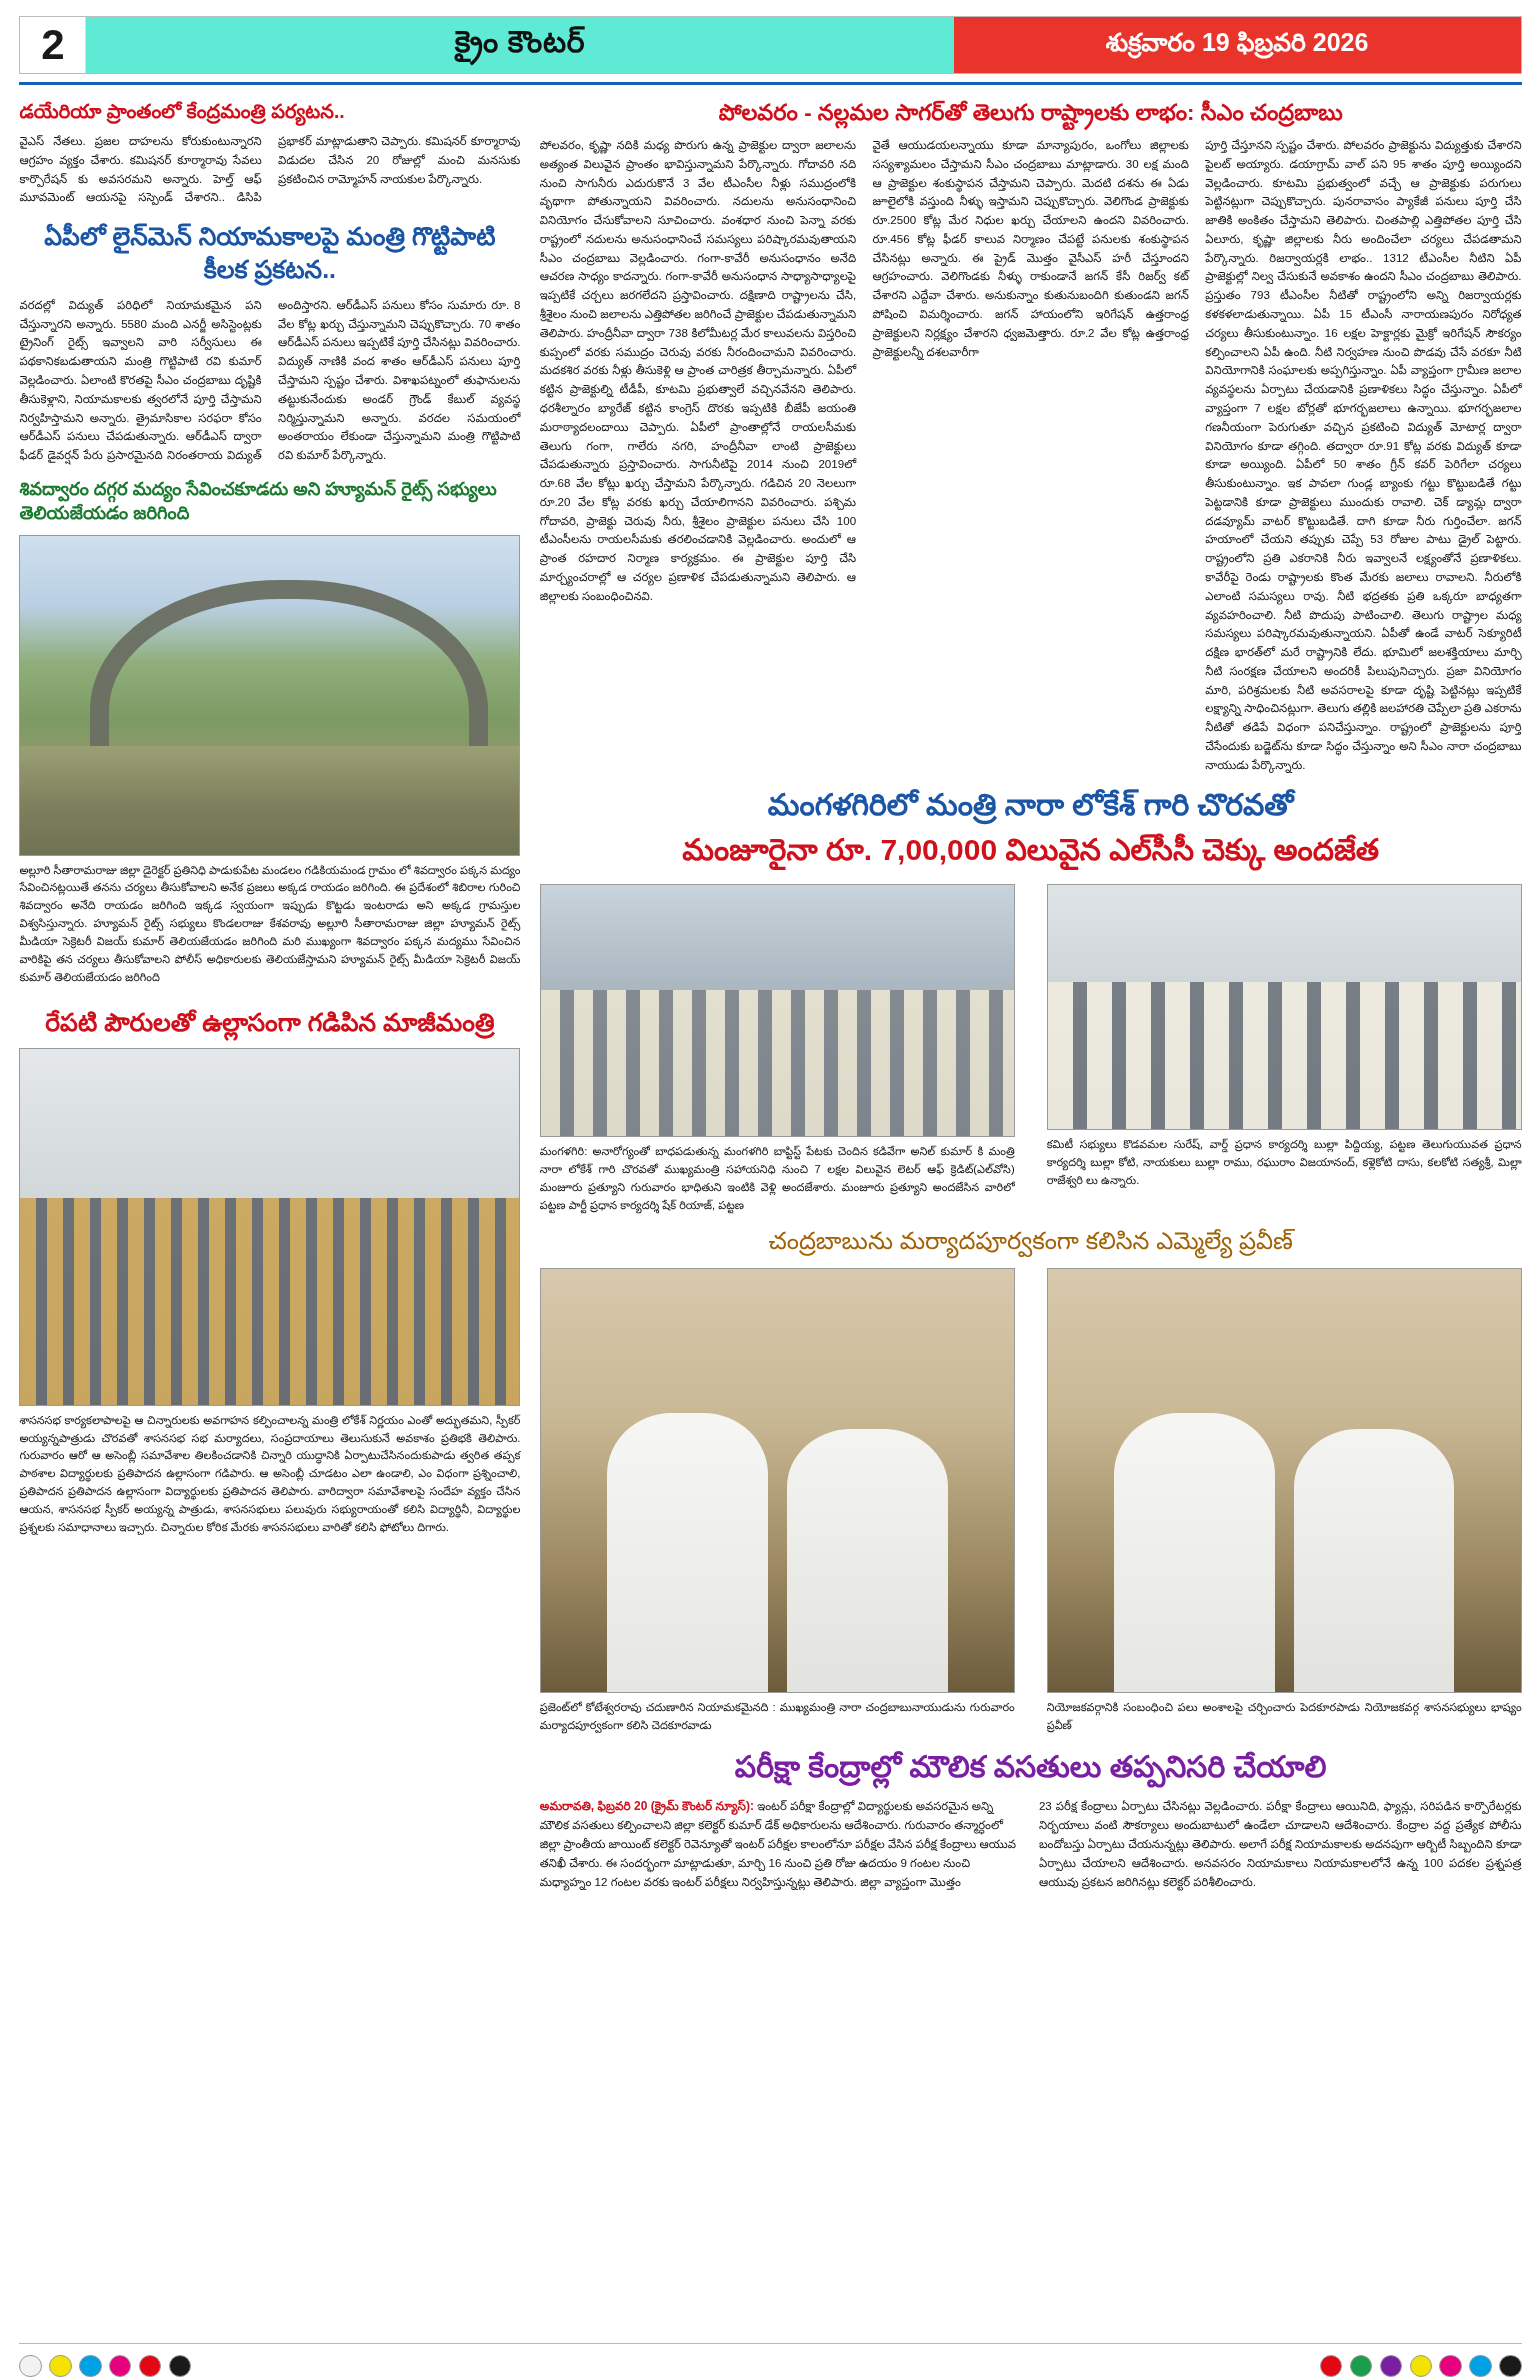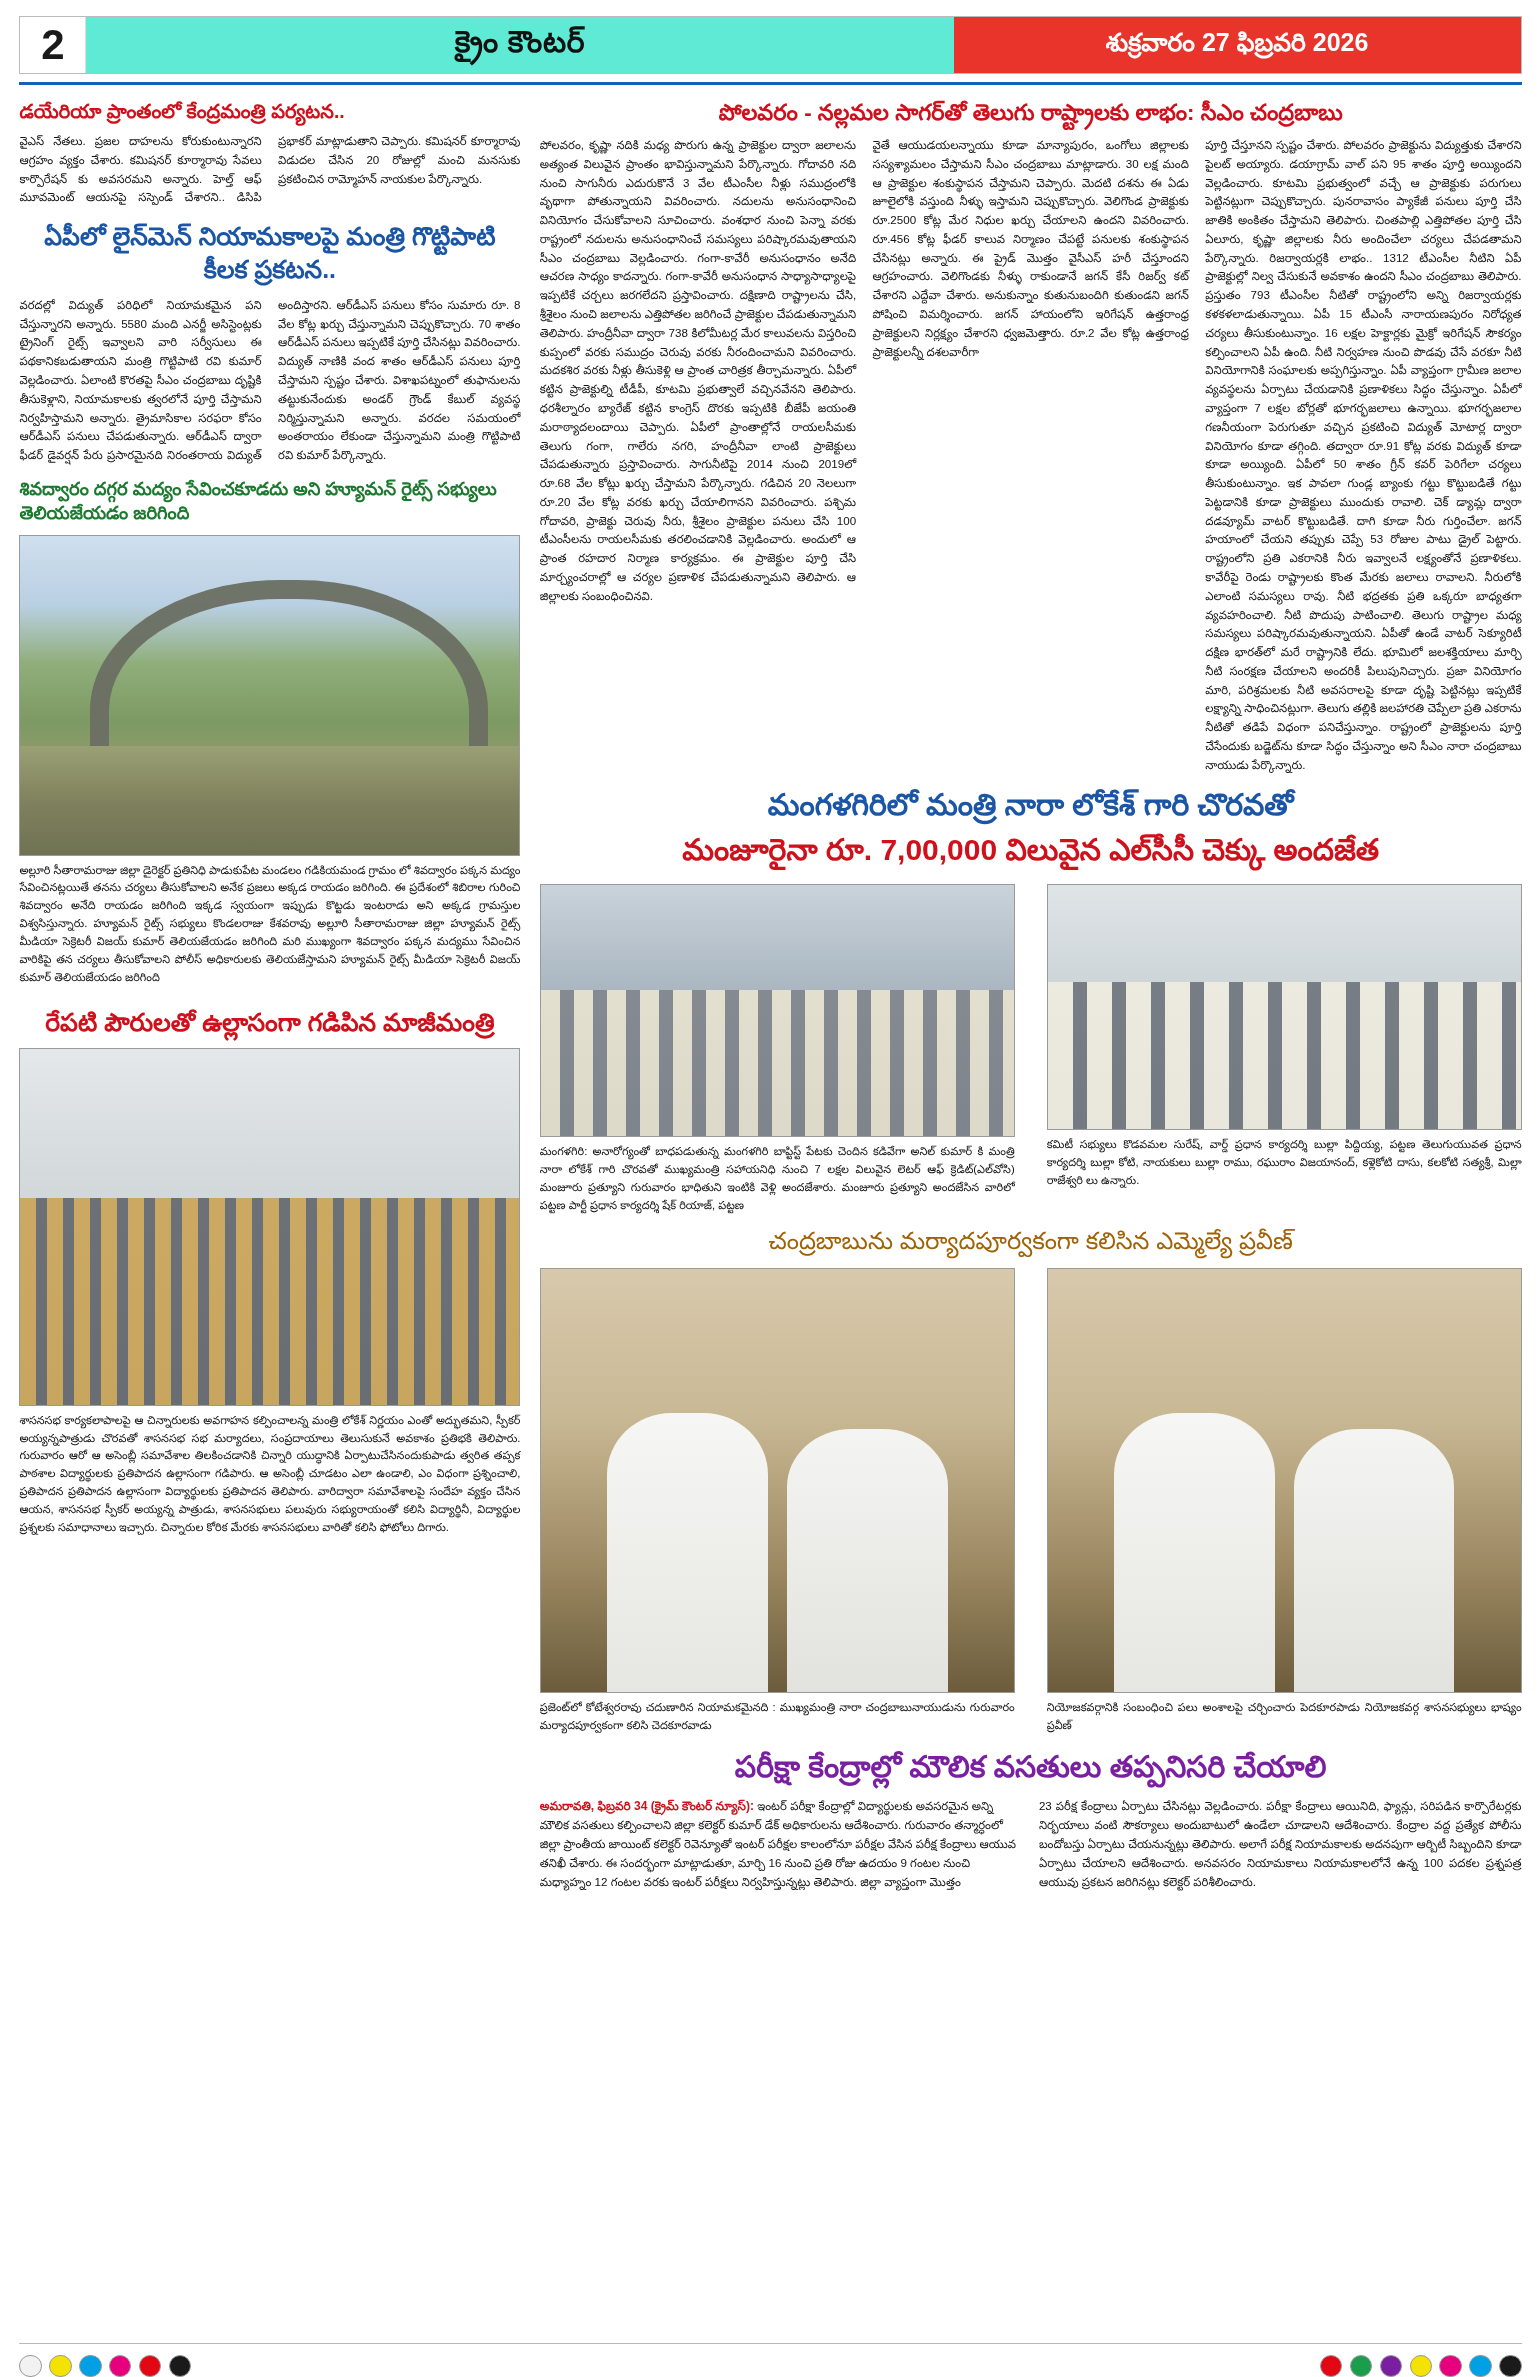--- a/index.html
+++ b/index.html
@@ -256,21 +256,21 @@
   .lead-red { color:#d0101b; font-weight:bold; }
 </style>
 </head>
 <body>
 
 <div class="page">
 
   <div class="masthead">
     <div class="mast-pageno">2</div>
     <div class="mast-title">క్రైం కౌంటర్</div>
-    <div class="mast-date">శుక్రవారం  27 ఫిబ్రవరి 2026</div>
+    <div class="mast-date">శుక్రవారం  19 ఫిబ్రవరి 2026</div>
   </div>
   <div class="rulebar"></div>
 
   <div class="content">
 
     <div class="col-left">
 
       <div class="hl-red">డయేరియా ప్రాంతంలో కేంద్రమంత్రి పర్యటన..</div>
       <div class="body-text cols2">వైఎస్ నేతలు. ప్రజల దాహలను కోరుకుంటున్నారని ఆగ్రహం వ్యక్తం చేశారు. కమిషనర్ కూర్మారావు సేవలు కార్పొరేషన్ కు అవసరమని అన్నారు. హెల్త్ ఆఫ్ మూవమెంట్ ఆయనపై సస్పెండ్ చేశారని.. డిసిపి ప్రభాకర్ మాట్లాడుతాని చెప్పారు. కమిషనర్ కూర్మారావు విడుదల చేసిన 20 రోజుల్లో మంచి మనసుకు ప్రకటించిన రామ్మోహన్ నాయకుల పేర్కొన్నారు.</div>
 
@@ -326,21 +326,21 @@
         <div>
           <div class="photo ph-portrait"></div>
           <div class="caption">నియోజకవర్గానికి సంబంధించి పలు అంశాలపై చర్చించారు పెదకూరపాడు నియోజకవర్గ శాసనసభ్యులు భాష్యం ప్రవీణ్</div>
         </div>
       </div>
 
       <div class="hl-purple">పరీక్షా కేంద్రాల్లో మౌలిక వసతులు తప్పనిసరి చేయాలి</div>
 
       <div style="display:flex;gap:16.4px;">
         <div style="flex:1">
-          <span class="lead-red">అమరావతి, ఫిబ్రవరి 34 (క్రైమ్ కౌంటర్ న్యూస్):</span>
+          <span class="lead-red">అమరావతి, ఫిబ్రవరి 20 (క్రైమ్ కౌంటర్ న్యూస్):</span>
           <span class="body-text">ఇంటర్ పరీక్షా కేంద్రాల్లో విద్యార్థులకు అవసరమైన అన్ని మౌలిక వసతులు కల్పించాలని జిల్లా కలెక్టర్ కుమార్ డేక్ అధికారులను ఆదేశించారు. గురువారం తన్మార్ధంలో జిల్లా ప్రాంతీయ జాయింట్ కలెక్టర్ రెవెన్యూతో ఇంటర్ పరీక్షల కాలంలోనూ పరీక్షల వేసిన పరీక్ష కేంద్రాలు ఆయువ తనిఖీ చేశారు. ఈ సందర్భంగా మాట్లాడుతూ, మార్చి 16 నుంచి ప్రతి రోజు ఉదయం 9 గంటల నుంచి మధ్యాహ్నం 12 గంటల వరకు ఇంటర్ పరీక్షలు నిర్వహిస్తున్నట్లు తెలిపారు. జిల్లా వ్యాప్తంగా మొత్తం</span>
         </div>
         <div style="flex:1" class="body-text">23 పరీక్ష కేంద్రాలు ఏర్పాటు చేసినట్లు వెల్లడించారు. పరీక్షా కేంద్రాలు ఆయినిది, ఫ్యాన్లు, సరిపడిన కార్పొరేటర్లకు నిర్భయాలు వంటి సౌకర్యాలు అందుబాటులో ఉండేలా చూడాలని ఆదేశించారు. కేంద్రాల వద్ద ప్రత్యేక పోలీసు బందోబస్తు ఏర్పాటు చేయనున్నట్లు తెలిపారు. అలాగే పరీక్ష నియామకాలకు అదనపుగా ఆర్బిటీ సిబ్బందిని కూడా ఏర్పాటు చేయాలని ఆదేశించారు. అనవసరం నియామకాలు నియామకాలలోనే ఉన్న 100 పదకల ప్రశ్నపత్ర ఆయువు ప్రకటన జరిగినట్లు కలెక్టర్ పరిశీలించారు.</div>
       </div>
 
     </div>
   </div>
 
   <div class="footer-rule"></div>
   <div class="footer">

